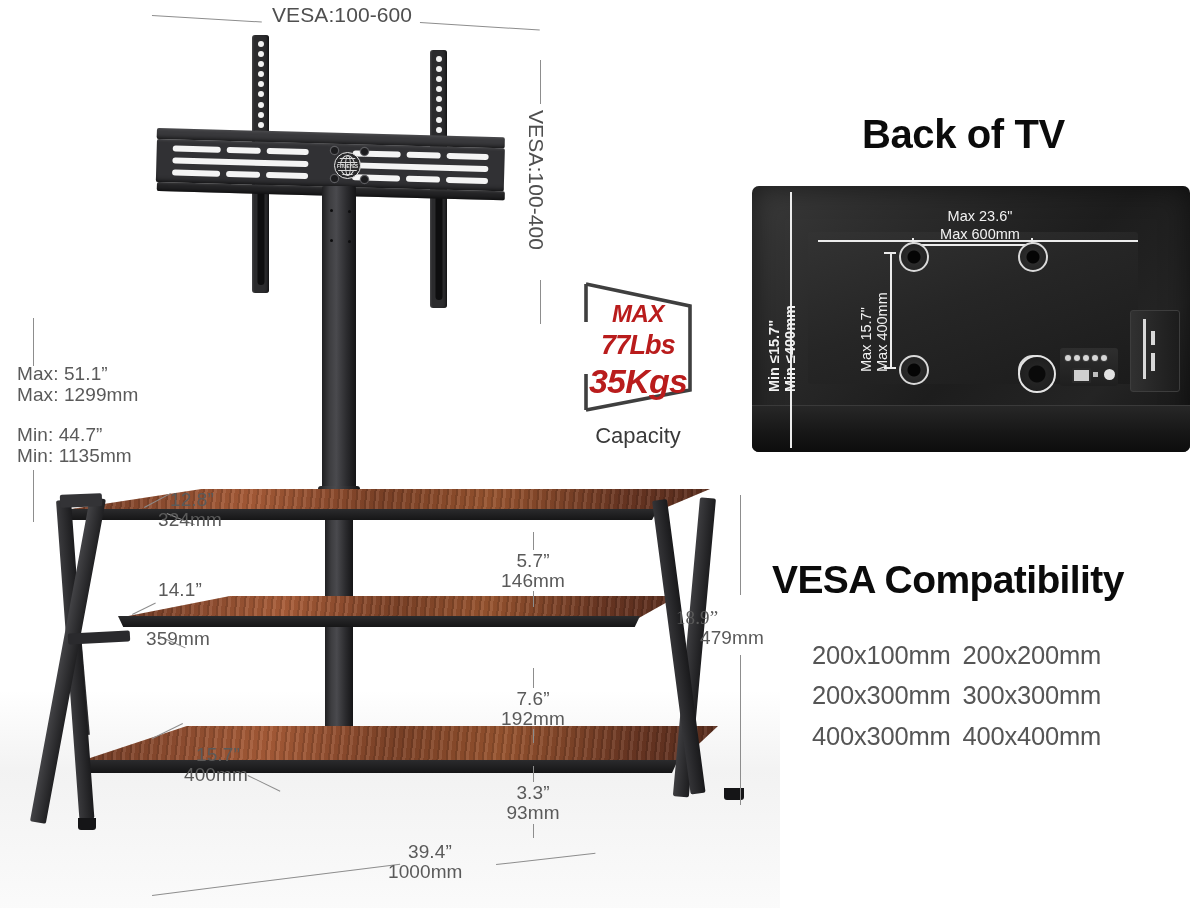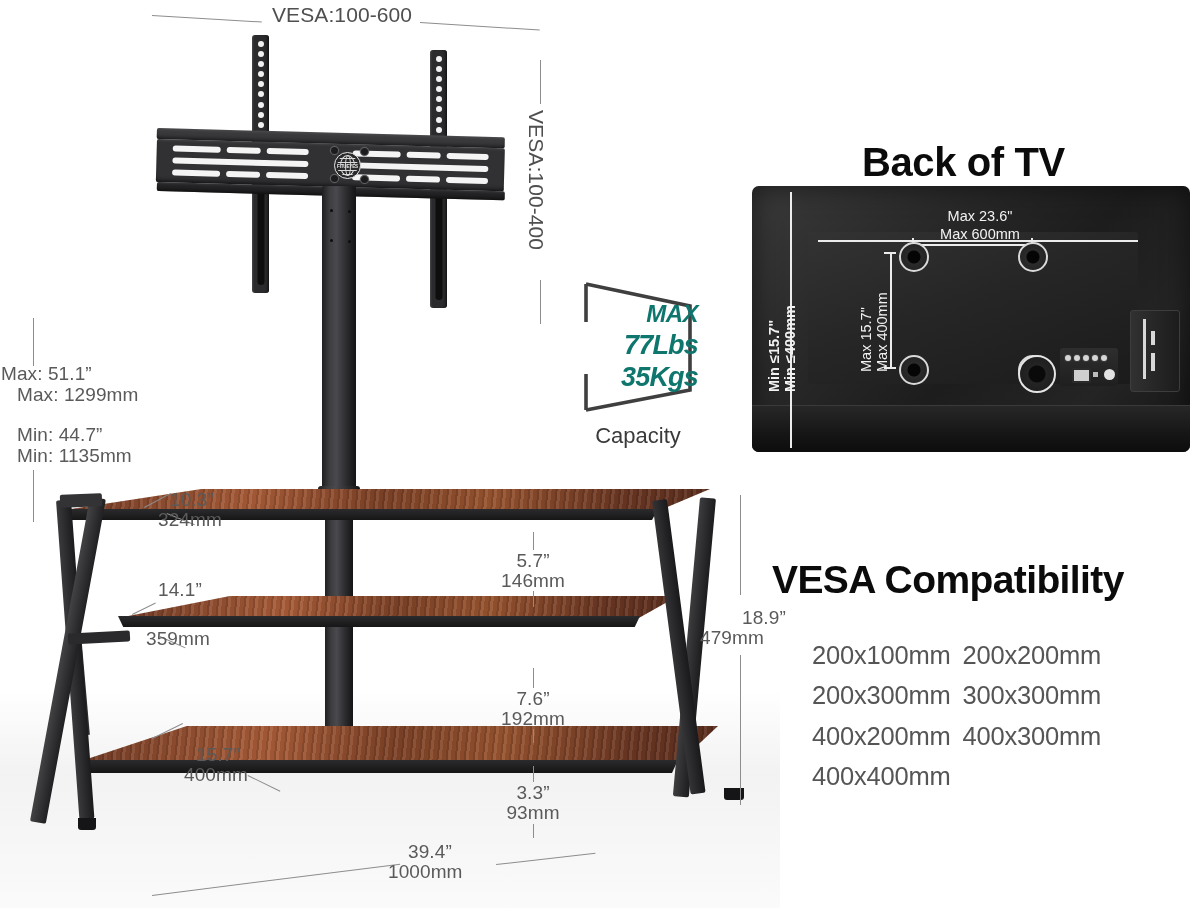--- a/index.html
+++ b/index.html
@@ -16,21 +16,21 @@
 
   
   .dim{
     font-size:19px;line-height:1.12;color:#5a5a5a;
     white-space:pre-line;letter-spacing:.1px;
   }
   .center{text-align:center;}
 
   .h1{
     font-size:40px;font-weight:bold;color:#0b0b0b;
-    letter-spacing:-.4px;line-height:1;margin-top:28px;
+    letter-spacing:-.4px;line-height:1;
   }
   .h2{
     font-size:39px;font-weight:bold;color:#0b0b0b;
     letter-spacing:-.6px;line-height:1;
   }
 
   
   .ln{position:absolute;background:#8d8d8d;}
   .lnv{width:1px;}
   .diag{position:absolute;transform-origin:0 0;height:1px;background:#8d8d8d;}
@@ -155,27 +155,27 @@
   .sidepanel .bar{position:absolute;background:#d8d8d8;}
   .bigcircle{
     position:absolute;width:34px;height:34px;border-radius:50%;
     border:2px solid #e4e4e4;
     background:radial-gradient(circle at 50% 50%,#0a0a0a 0 8px,#242424 9px,#1a1a1a 100%);
   }
 
   
   .cap{position:absolute;}
   .cap .txt{
-    position:absolute;left:0;right:0;text-align:right;
-    color:#0f766e;font-weight:bold;font-style:italic;
+    position:absolute;left:0;right:0;text-align:center;
+    color:#b91c1c;font-weight:bold;font-style:italic;
     font-family:"Liberation Sans",sans-serif;
   }
   .cap .l1{font-size:24px;letter-spacing:-.5px;}
   .cap .l2{font-size:27px;letter-spacing:-.8px;}
-  .cap .l3{font-size:27px;letter-spacing:-.8px;}
+  .cap .l3{font-size:34px;letter-spacing:-.8px;}
   .caplabel{font-size:22px;color:#3a3a3a;text-align:center;}
 
   
   .vesa-grid{
     position:absolute;display:grid;grid-template-columns:auto auto;
     column-gap:12px;row-gap:2px;
     font-size:25.5px;color:#555;line-height:1.5;letter-spacing:-.2px;
   }
 </style>
 </head>
@@ -189,21 +189,21 @@
   <div class="dim abs" style="left:272px;top:3px;font-size:21px;color:#4f4f4f;">VESA:100-600</div>
   <div class="diag" style="left:420px;top:22px;width:120px;transform:rotate(3.6deg);"></div>
 
   <div class="ln lnv" style="left:540px;top:60px;height:44px;"></div>
   <div class="dim abs rot-cw" style="left:548px;top:110px;font-size:21px;color:#4f4f4f;">VESA:100-400</div>
   <div class="ln lnv" style="left:540px;top:280px;height:44px;"></div>
 
   <div class="ln lnv" style="left:33px;top:318px;height:48px;"></div>
   <div class="ln lnv" style="left:33px;top:470px;height:52px;"></div>
 
-  <div class="dim abs" style="left:1px;top:363px;text-align:right;">Max: 51.1”</div>
+  <div class="dim abs" style="left:17px;top:363px;text-align:right;">Max: 51.1”</div>
   <div class="dim abs" style="left:17px;top:384px;">Max: 1299mm</div>
   <div class="dim abs" style="left:17px;top:424px;">Min: 44.7”</div>
   <div class="dim abs" style="left:17px;top:445px;">Min: 1135mm</div>
 
   <div class="rail" style="left:252px;top:35px;height:258px;">
     <div class="holes">
       <i></i>
         <i></i>
         <i></i>
         <i></i>
@@ -323,21 +323,21 @@
   <div class="legbar" style="left:78px;top:818px;width:18px;height:12px;border-radius:0 0 3px 3px;background:#151517;"></div>
 
   <div class="legbar" style="left:700px;top:498px;width:16px;height:300px;transform:rotate(5.2deg);transform-origin:50% 0;border-radius:2px;
               background:linear-gradient(to right,#3d3d40,#1c1c1e);"></div>
   <div class="legbar" style="left:652px;top:500px;width:15px;height:296px;transform:rotate(-7.5deg);transform-origin:50% 0;border-radius:2px;
               background:linear-gradient(to right,#343437,#19191b);"></div>
   <div class="legbar" style="left:724px;top:788px;width:20px;height:12px;border-radius:0 0 3px 3px;background:#151517;"></div>
 
   <div class="diag" style="left:144px;top:507px;width:30px;transform:rotate(-28deg);"></div>
   <div class="diag" style="left:167px;top:513px;width:30px;transform:rotate(22deg);"></div>
-  <div class="dim abs" style="left:170px;top:489px;">10.3”</div>
+  <div class="dim abs" style="left:170px;top:489px;">12.8”</div>
   <div class="dim abs" style="left:158px;top:509px;">324mm</div>
 
   <div class="diag" style="left:132px;top:614px;width:26px;transform:rotate(-26deg);"></div>
   <div class="diag" style="left:160px;top:636px;width:28px;transform:rotate(24deg);"></div>
   <div class="dim abs" style="left:158px;top:579px;">14.1”</div>
   <div class="dim abs" style="left:146px;top:628px;">359mm</div>
 
   <div class="ln lnv" style="left:533px;top:532px;height:18px;"></div>
   <div class="dim abs center" style="left:478px;top:550px;width:110px;">5.7”</div>
   <div class="dim abs center" style="left:478px;top:570px;width:110px;">146mm</div>
@@ -352,21 +352,21 @@
   <div class="diag" style="left:248px;top:775px;width:36px;transform:rotate(26deg);"></div>
   <div class="dim abs" style="left:196px;top:744px;">15.7”</div>
   <div class="dim abs" style="left:184px;top:764px;">400mm</div>
 
   <div class="ln lnv" style="left:533px;top:766px;height:16px;"></div>
   <div class="dim abs center" style="left:483px;top:782px;width:100px;">3.3”</div>
   <div class="dim abs center" style="left:483px;top:802px;width:100px;">93mm</div>
   <div class="ln lnv" style="left:533px;top:824px;height:14px;"></div>
 
   <div class="ln lnv" style="left:740px;top:495px;height:100px;"></div>
-  <div class="dim abs" style="left:742px;top:607px;">18.9”</div>
+  <div class="dim abs" style="left:676px;top:607px;font-family:Liberation Serif, serif;">18.9”</div>
   <div class="dim abs" style="left:700px;top:627px;">479mm</div>
   <div class="ln lnv" style="left:740px;top:655px;height:150px;"></div>
 
   <div class="diag" style="left:152px;top:895px;width:250px;transform:rotate(-7.2deg);"></div>
   <div class="dim abs" style="left:408px;top:841px;">39.4”</div>
   <div class="dim abs" style="left:388px;top:861px;">1000mm</div>
   <div class="diag" style="left:496px;top:864px;width:100px;transform:rotate(-6.5deg);"></div>
 
   <div class="h1 abs" style="left:862px;top:114px;">Back of TV</div>
 
@@ -415,19 +415,18 @@
     <div class="bar" style="left:20px;top:42px;width:4px;height:18px;"></div>
   </div>
 
   <div class="h2 abs" style="left:772px;top:560px;">VESA Compatibility</div>
 
   <div class="vesa-grid" style="left:812px;top:636px;">
     <span>200x100mm</span>
     <span>200x200mm</span>
     <span>200x300mm</span>
     <span>300x300mm</span>
-    <span>400x200mm</span>
     <span>400x300mm</span>
     <span>400x400mm</span>
     <span></span>
   </div>
 
 </div>
 
 </body></html>

